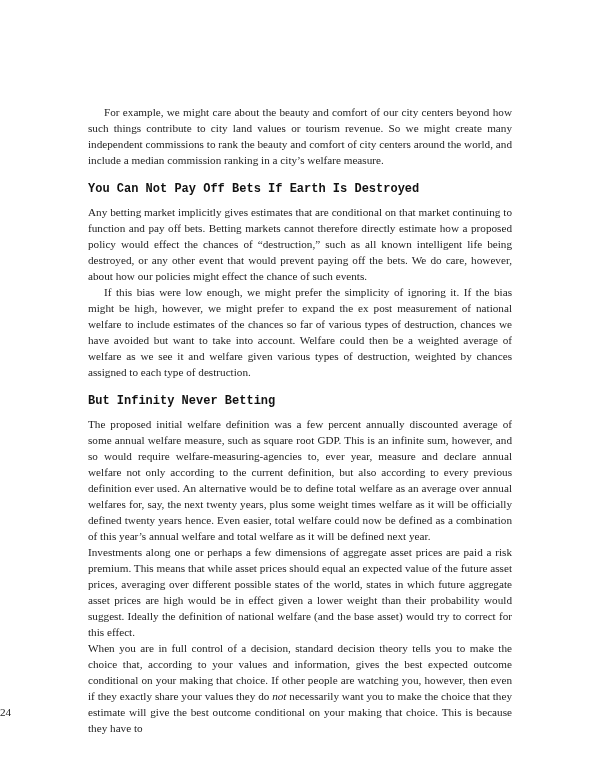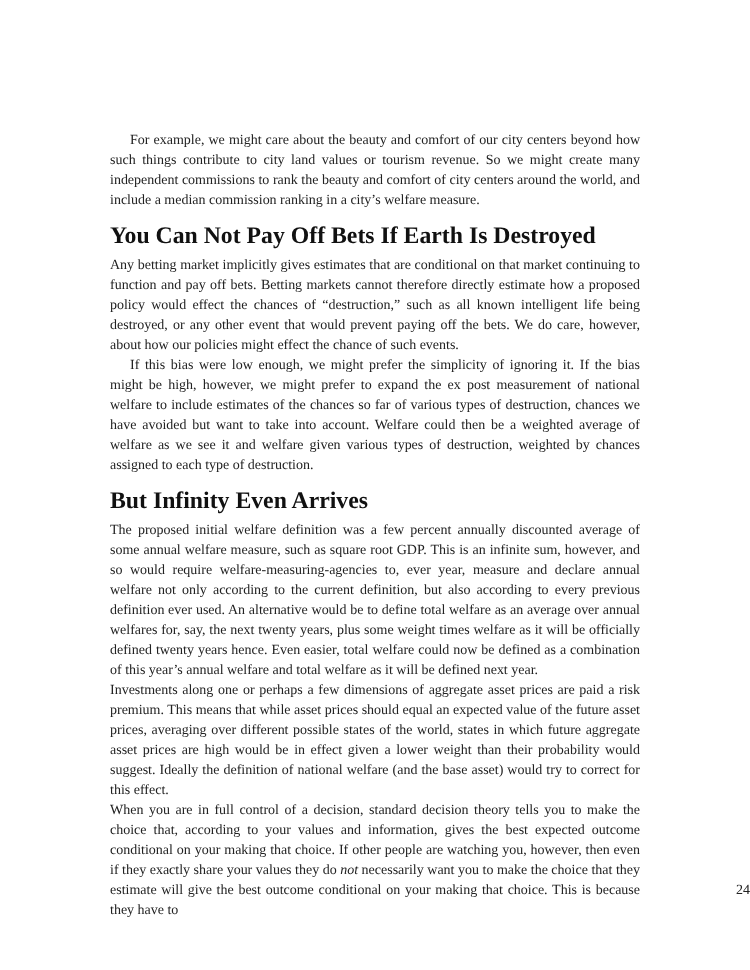--- a/index.html
+++ b/index.html
@@ -6,37 +6,37 @@
   body { width: 600px; height: 776px; position: relative; overflow: hidden; }
   .page {
     position: absolute; left: 88px; top: 104px; width: 424px;
     font-family: "Liberation Serif", "DejaVu Serif", serif;
     font-size: 11.2px; line-height: 16px; color: #222;
     text-align: justify;
   }
   p { margin: 0; hyphens: auto; }
   p.indent { text-indent: 16px; }
   h2 {
-    font-family: Liberation Serif, serif;
-    font-weight: bold; font-size: 19px; line-height: 16px;
+    font-family: Liberation Mono, monospace;
+    font-weight: bold; font-size: 12px; line-height: 16px;
     margin: 13px 0 7px 0; color: #111;
   }
   em { font-style: italic; }
   .pagenum {
-    position: absolute; left: 0; width: 600px; top: 706px; text-align: right;
+    position: absolute; left: 0; width: 600px; top: 706px; text-align: left;
     font-family: "Liberation Serif", "DejaVu Serif", serif; font-size: 11.2px; color: #222;
   }
 </style>
 </head>
 <body>
 
 <div class="page">
   <p class="indent">For example, we might care about the beauty and comfort of our city centers beyond how such things contribute to city land values or tourism revenue. So we might create many independent commissions to rank the beauty and comfort of city centers around the world, and include a median commission ranking in a city’s welfare measure.</p>
   <h2>You Can Not Pay Off Bets If Earth Is Destroyed</h2>
   <p>Any betting market implicitly gives estimates that are conditional on that market continuing to function and pay off bets. Betting markets cannot therefore directly estimate how a proposed policy would effect the chances of “destruction,” such as all known intelligent life being destroyed, or any other event that would prevent paying off the bets. We do care, however, about how our policies might effect the chance of such events.</p>
   <p class="indent">If this bias were low enough, we might prefer the simplicity of ignoring it. If the bias might be high, however, we might prefer to expand the ex post measurement of national welfare to include estimates of the chances so far of various types of destruction, chances we have avoided but want to take into account. Welfare could then be a weighted average of welfare as we see it and welfare given various types of destruction, weighted by chances assigned to each type of destruction.</p>
-  <h2>But Infinity Even Arrives</h2>
+  <h2>But Infinity Never Betting</h2>
   <p>The proposed initial welfare definition was a few percent annually discounted average of some annual welfare measure, such as square root GDP. This is an infinite sum, however, and so would require welfare-measuring-agencies to, ever year, measure and declare annual welfare not only according to the current definition, but also according to every previous definition ever used. An alternative would be to define total welfare as an average over annual welfares for, say, the next twenty years, plus some weight times welfare as it will be officially defined twenty years hence. Even easier, total welfare could now be defined as a combination of this year’s annual welfare and total welfare as it will be defined next year.</p>
   <p>Investments along one or perhaps a few dimensions of aggregate asset prices are paid a risk premium. This means that while asset prices should equal an expected value of the future asset prices, averaging over different possible states of the world, states in which future aggregate asset prices are high would be in effect given a lower weight than their probability would suggest. Ideally the definition of national welfare (and the base asset) would try to correct for this effect.</p>
   <p><span>When you are in full control of a decision, standard decision theory tells you to make the choice that, according to your values and information, gives the best expected outcome conditional on your making that choice. If other people are watching you, however, then even if they exactly share your values they do </span><em>not</em><span> necessarily want you to make the choice that they estimate will give the best outcome conditional on your making that choice. This is because they have to</span></p>
 </div>
 
 <div class="pagenum">24</div>
 
 </body></html>

